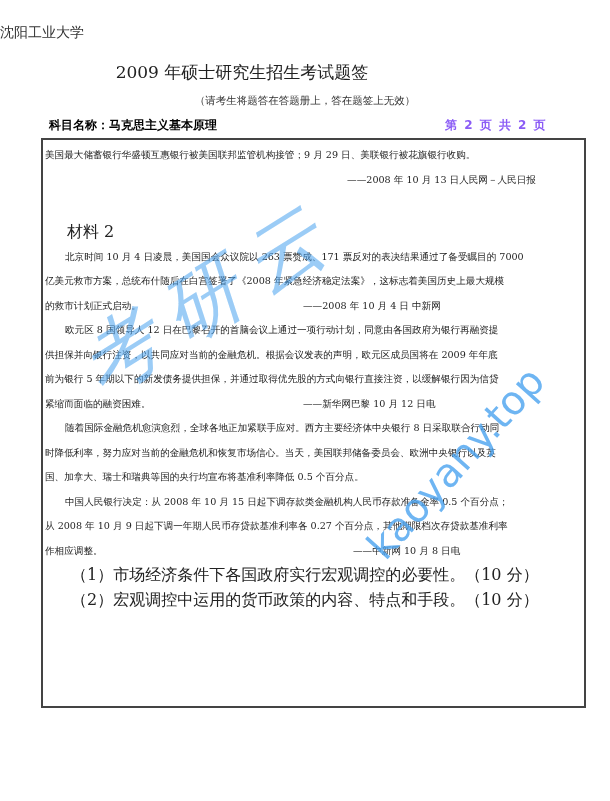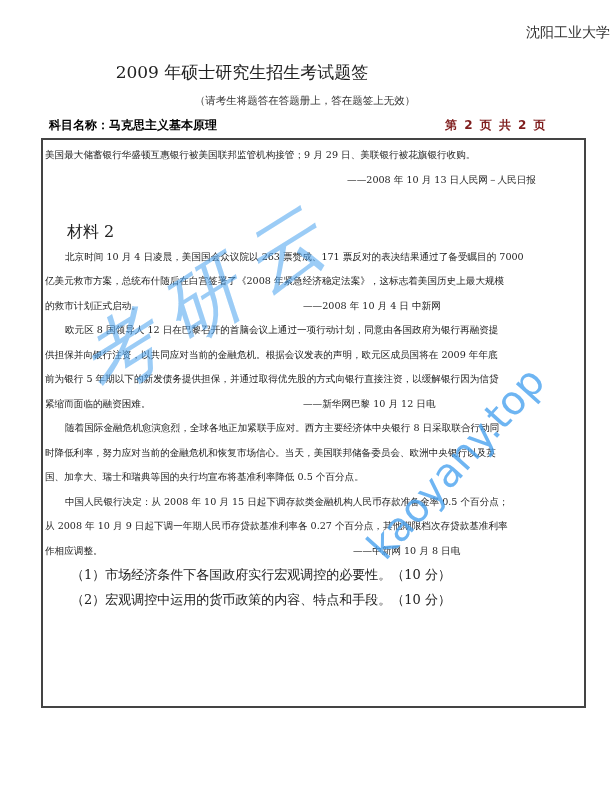--- a/index.html
+++ b/index.html
@@ -1,35 +1,35 @@
 <!DOCTYPE html>
 <html><head>
 <meta charset="utf-8">
 <style>
   html, body { margin: 0; padding: 0; }
   body {
     width: 610px; height: 801px; background: #ffffff; position: relative; overflow: hidden;
     font-family: "DejaVu Serif", "Liberation Serif", serif; color: #222;
   }
-  .school { position: absolute; top: 24px; left: 0; width: 610px; text-align: right; font-size: 14px; color: #333; }
+  .school { position: absolute; top: 24px; left: 0; width: 610px; text-align: left; font-size: 14px; color: #333; }
   .exam-title { position: absolute; top: 61px; left: 0; width: 484px; text-align: center; font-size: 17px; color: #222; }
   .note { position: absolute; top: 94px; left: 0; width: 610px; text-align: center; font-size: 10.5px; color: #333; }
   .subject { position: absolute; top: 117px; left: 49px; font-family: "DejaVu Sans", "Liberation Sans", sans-serif; font-size: 12px; font-weight: bold; color: #000000; }
-  .pager { position: absolute; top: 117px; left: 445px; font-family: "DejaVu Sans", "Liberation Sans", sans-serif; font-size: 12px; font-weight: bold; color: #7f1d1d; word-spacing: 3px; }
+  .pager { position: absolute; top: 117px; left: 445px; font-family: "DejaVu Sans", "Liberation Sans", sans-serif; font-size: 12px; font-weight: bold; color: #8b5cf6; word-spacing: 3px; }
   .frame {
     position: absolute; left: 41px; top: 138px; width: 545px; height: 570px;
     border: 2px solid #444; border-left-width: 2px; box-sizing: border-box;
   }
   .content { position: absolute; left: 45px; top: 143px; width: 535px; font-size: 9.6px; line-height: 24.5px; color: #222; }
   .p { margin: 0; white-space: nowrap; overflow: hidden; }
   .indent { text-indent: 20px; }
   .src { text-align: center; }
   .mat-title { font-weight: normal; padding-left: 22px; font-size: 16px; margin-top: 28px; }
   .q-head { font-weight: bold; padding-left: 22px; font-size: 12.5px; font-family: "DejaVu Sans", "Liberation Sans", sans-serif; }
-  .q { padding-left: 26px; font-size: 13px; }
+  .q { padding-left: 26px; font-size: 16px; }
   .wm { position: absolute; color: #4aa3f0; opacity: 0.75; pointer-events: none; font-family: "DejaVu Sans", "Liberation Sans", sans-serif; }
   .wm-cn { left: 60px; top: 330px; font-size: 78px; font-style: italic; transform: rotate(-32deg); transform-origin: left top; letter-spacing: 18px; opacity: 0.55; }
   .wm-en { left: 335px; top: 440px; font-size: 40px; transform: rotate(-48deg); transform-origin: center; opacity: 0.8; }
 </style>
 </head>
 <body>
 
 <div class="school">沈阳工业大学</div>
 <div class="exam-title">2009 年硕士研究生招生考试题签</div>
 <div class="note">（请考生将题答在答题册上，答在题签上无效）</div>

